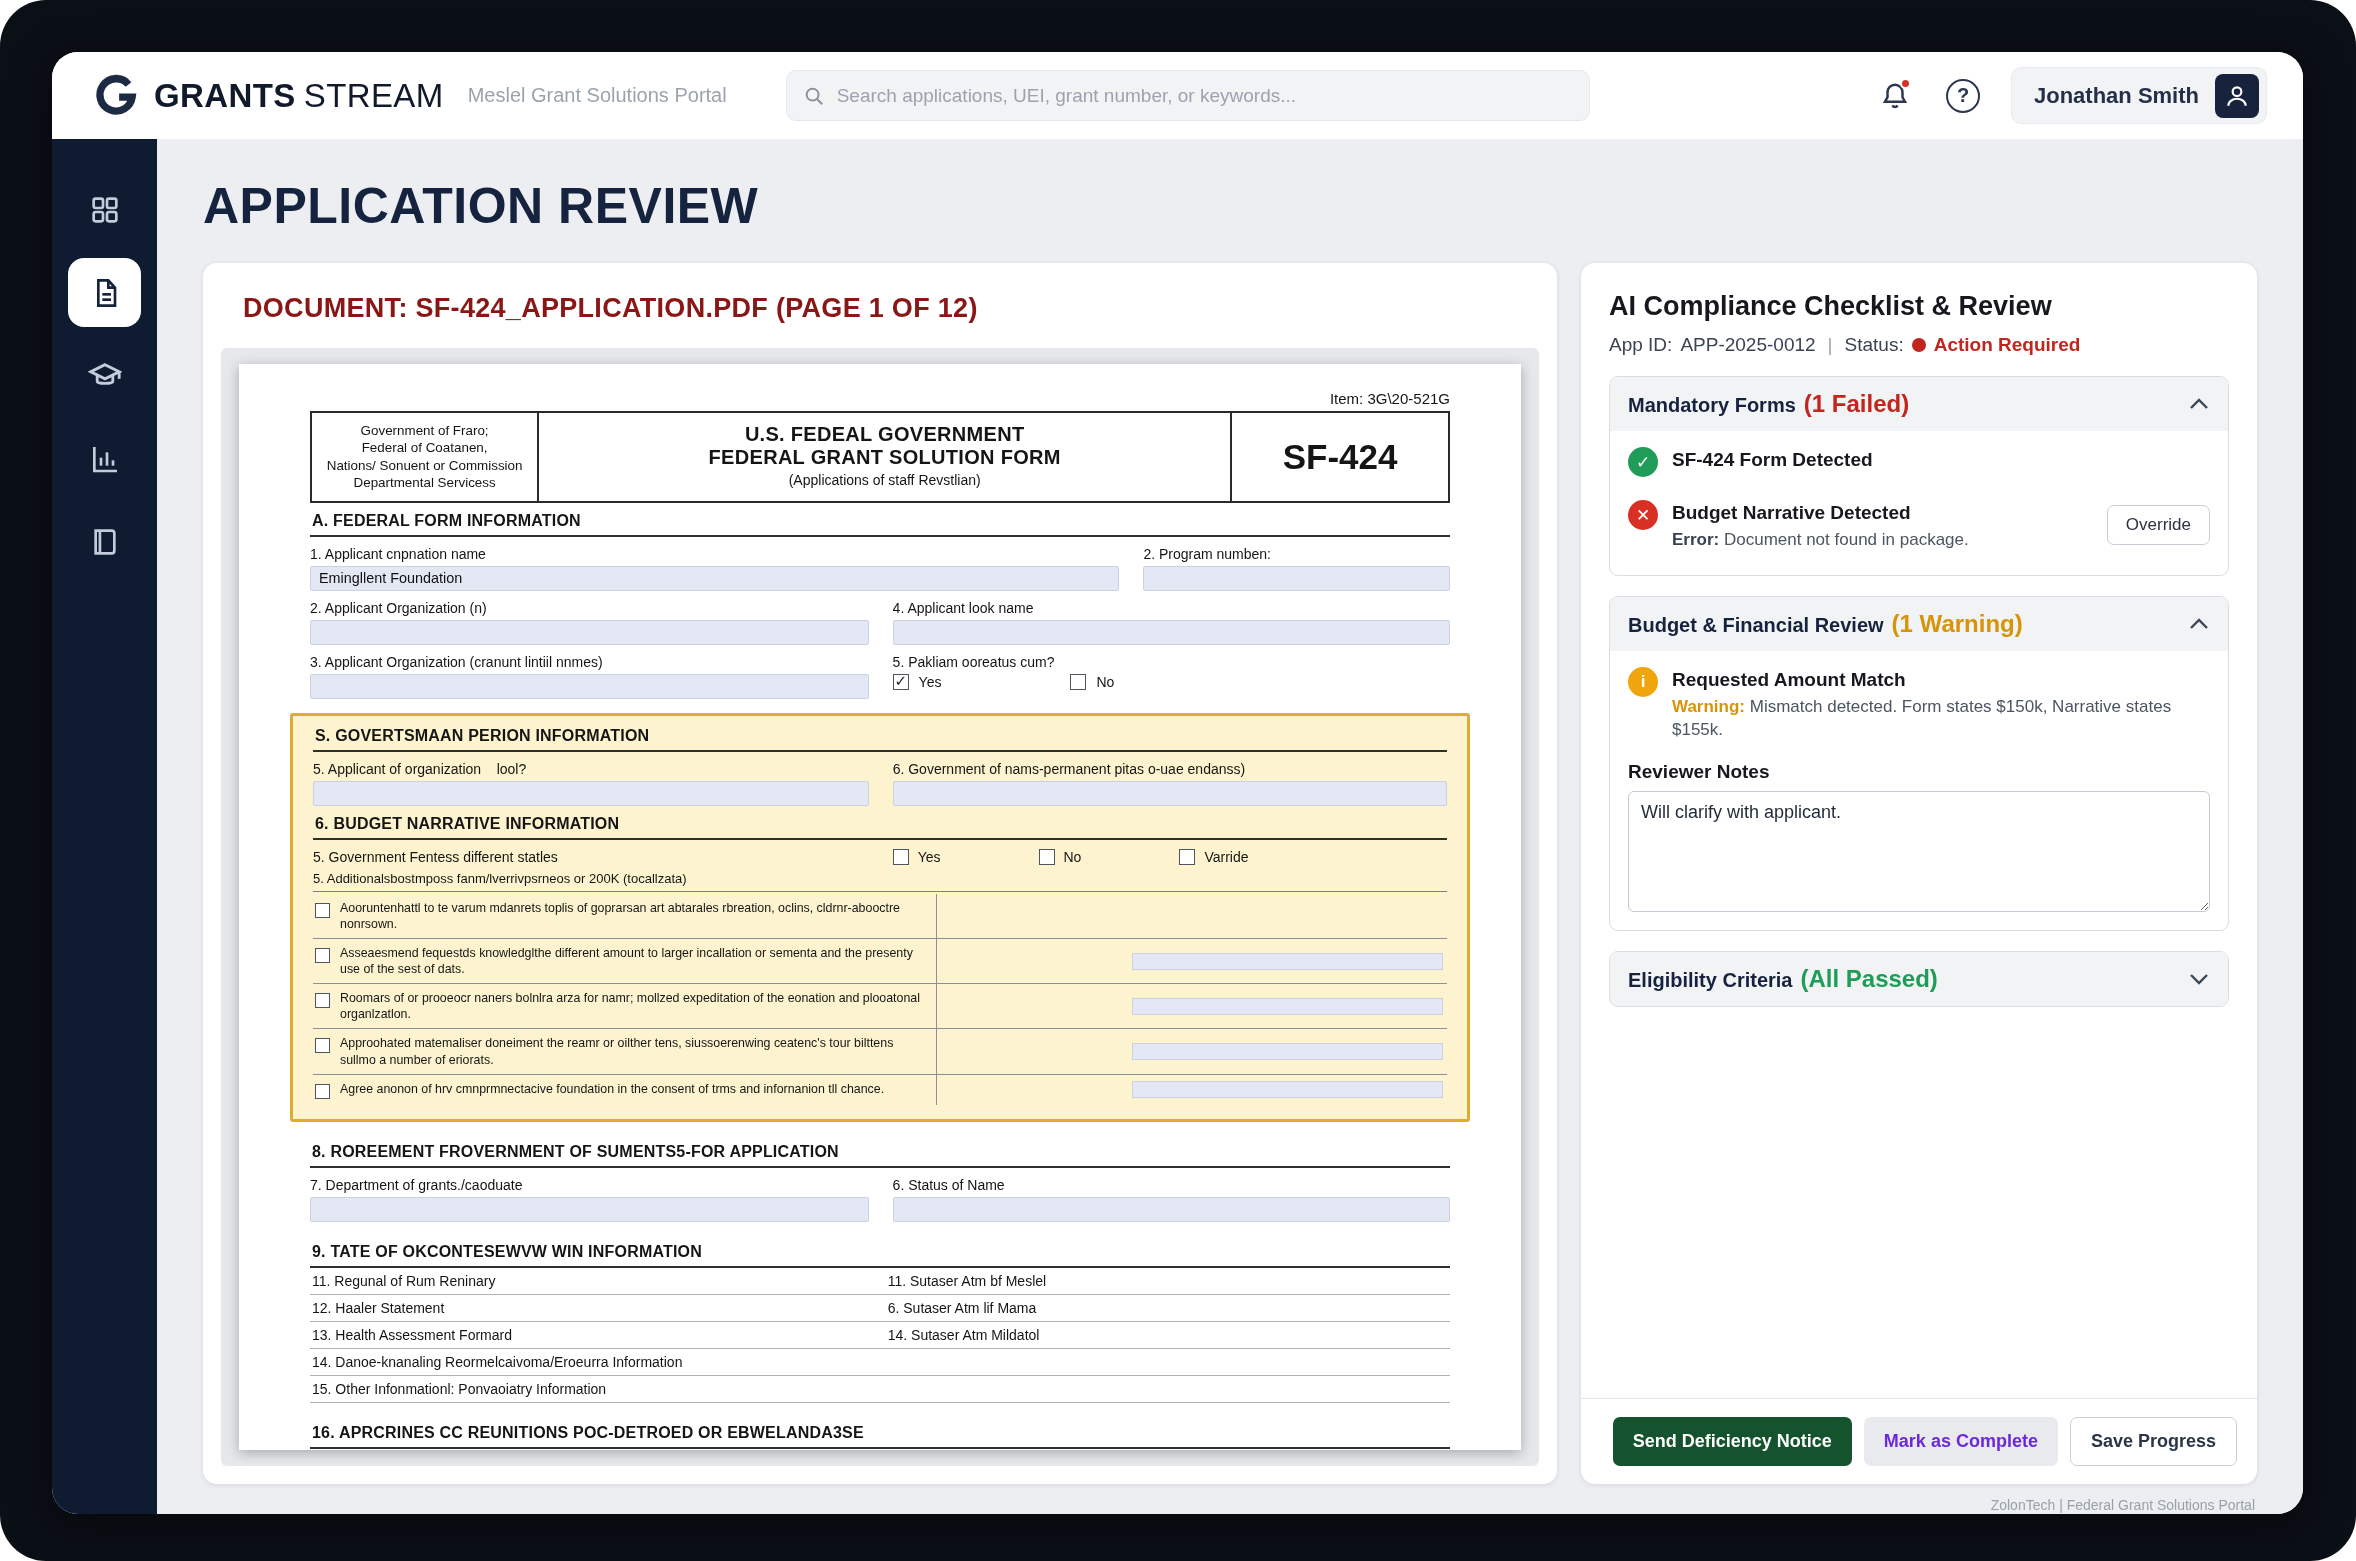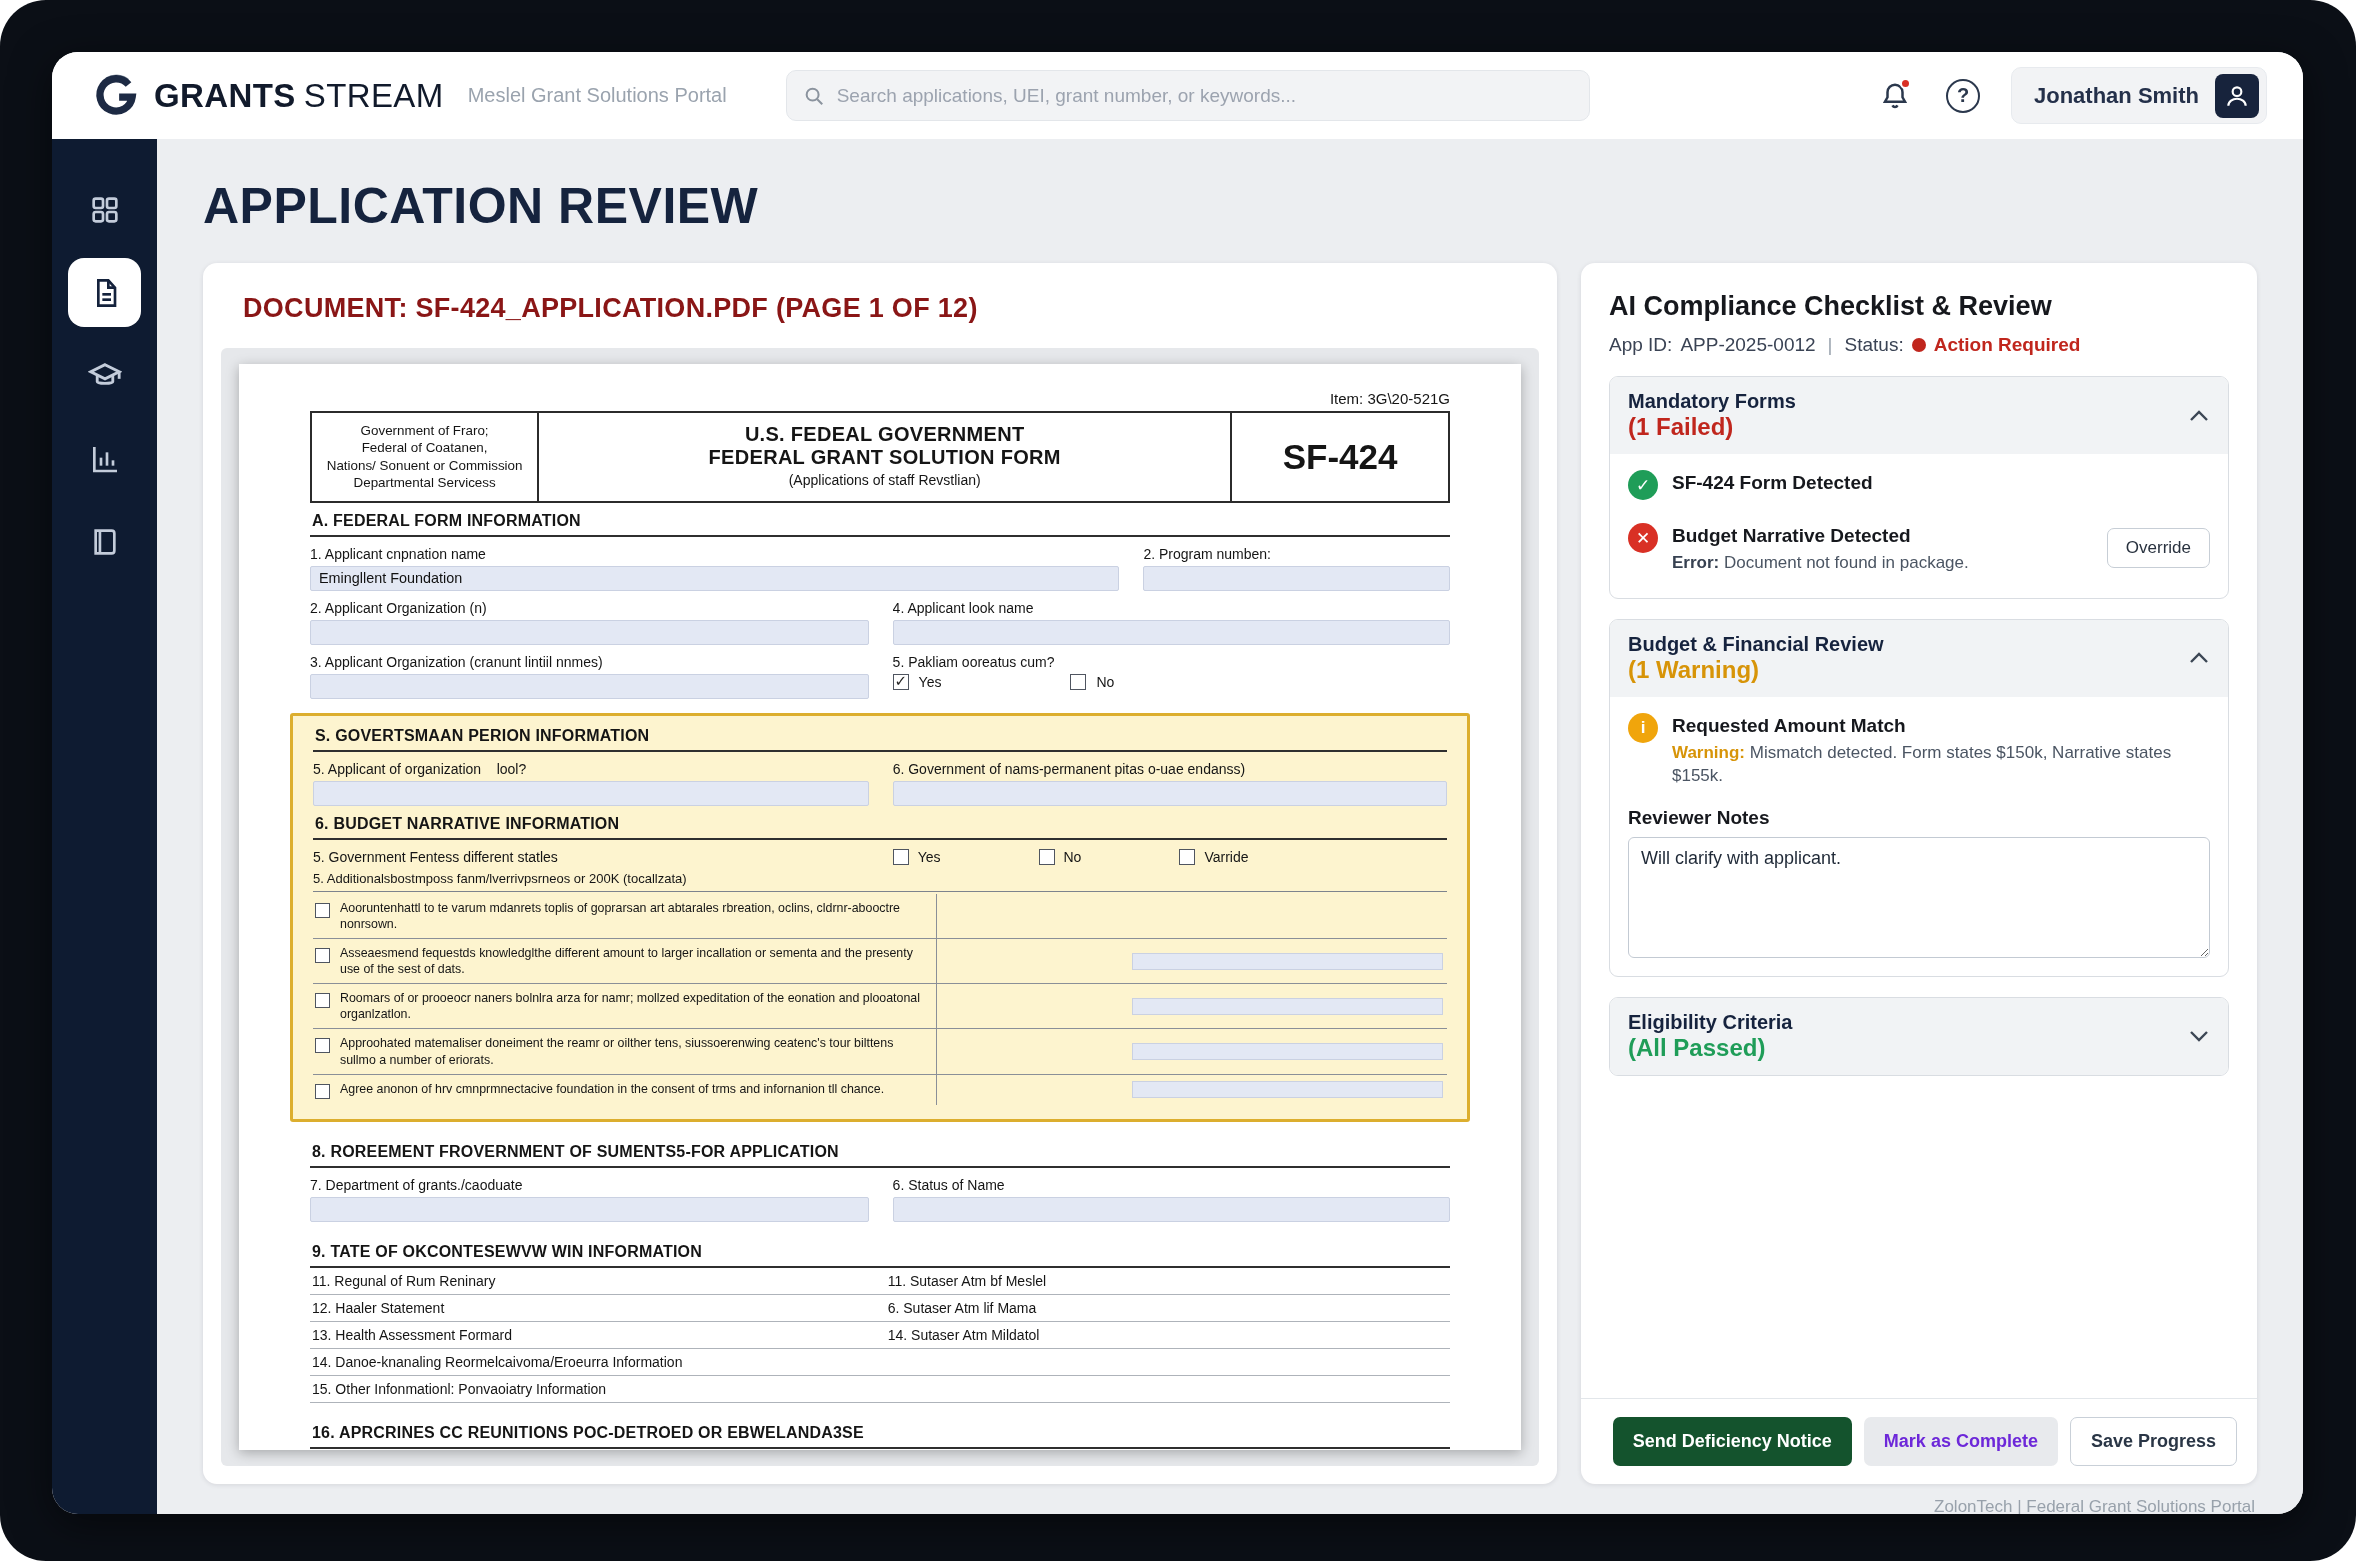--- a/index.html
+++ b/index.html
@@ -102,21 +102,21 @@
     display:flex; flex-direction:column; overflow:hidden; }
   .review-inner { padding:28px 28px 0; flex:1; overflow:hidden; display:flex; flex-direction:column; }
   .review-title { font-size:27px; font-weight:800; color:#16181d; }
   .app-line { margin-top:12px; display:flex; align-items:center; gap:8px; font-size:19px; color:#3a4354; flex-wrap:nowrap; }
   .app-line .sep { color:#9aa3ae; margin:0 4px; }
   .status-dot { width:14px; height:14px; border-radius:50%; background:#c0261d; display:inline-block; }
   .status-text { color:#c0261d; font-weight:600; }
 
   .cl-section { border:1.5px solid #d9dde2; border-radius:9px; overflow:hidden; margin-top:20px; }
   .cl-head { background:#f1f3f5; padding:13px 18px; display:flex; align-items:center; justify-content:space-between; cursor:pointer; }
-  .cl-head-title { display:flex; align-items:baseline;flex-direction:column; }
+  .cl-head-title { display:flex; gap:8px; align-items:baseline; }
   .cl-title { font-size:20px; font-weight:800; color:#16233e; }
   .cl-badge { font-size:24px; font-weight:600; }
   .badge-fail { color:#c0261d; }
   .badge-warn { color:#d79408; }
   .badge-pass { color:#1f9d58; }
   .cl-body { padding:2px 18px 14px; }
   .cl-item { display:flex; align-items:flex-start; gap:14px; padding:13px 0 9px; }
   .st-icon { width:30px; height:30px; border-radius:50%; color:#fff; display:flex; align-items:center; justify-content:center;
     font-size:17px; font-weight:800; flex:none; margin-top:1px; }
   .st-pass { background:#1f9d58; }
@@ -131,21 +131,21 @@
   .notes-label { font-size:19px; font-weight:700; color:#16181d; margin:10px 0 8px; }
   .notes-area { width:100%; height:121px; border:1.5px solid #c3cad3; border-radius:6px; padding:10px 12px;
     font-size:18px; color:#1f2937; font-family:"Liberation Sans", sans-serif; resize:both; }
   .rv-spacer { flex:1; }
   .btn-row { border-top:1.5px solid #e2e6ea; padding:18px 20px; display:flex; gap:12px; justify-content:flex-end; }
   .btn { border-radius:7px; font-size:18px; padding:13px 20px; cursor:pointer; font-family:"Liberation Sans", sans-serif; border:none; white-space:nowrap; }
   .btn-maroon { background:#14532d; color:#fff; font-weight:600; }
   .btn-disabled { background:#e8eaed; color:#6d28d9; font-weight:600; }
   .btn-outline { background:#fff; color:#2a3646; border:1.5px solid #c9d0d8; font-weight:600; }
 
-  .page-footer { text-align:right; font-size:17px; color:#98a1ab; padding:13px 2px 0; }
+  .page-footer { text-align:right; font-size:14px; color:#98a1ab; padding:13px 2px 0; }
 </style>
 </head>
 <body>
 
 <div class="bg-frame"></div>
 
 <div class="window">
 
   <header class="topbar">
     <svg class="logo-mark" viewBox="0 0 46 46">

